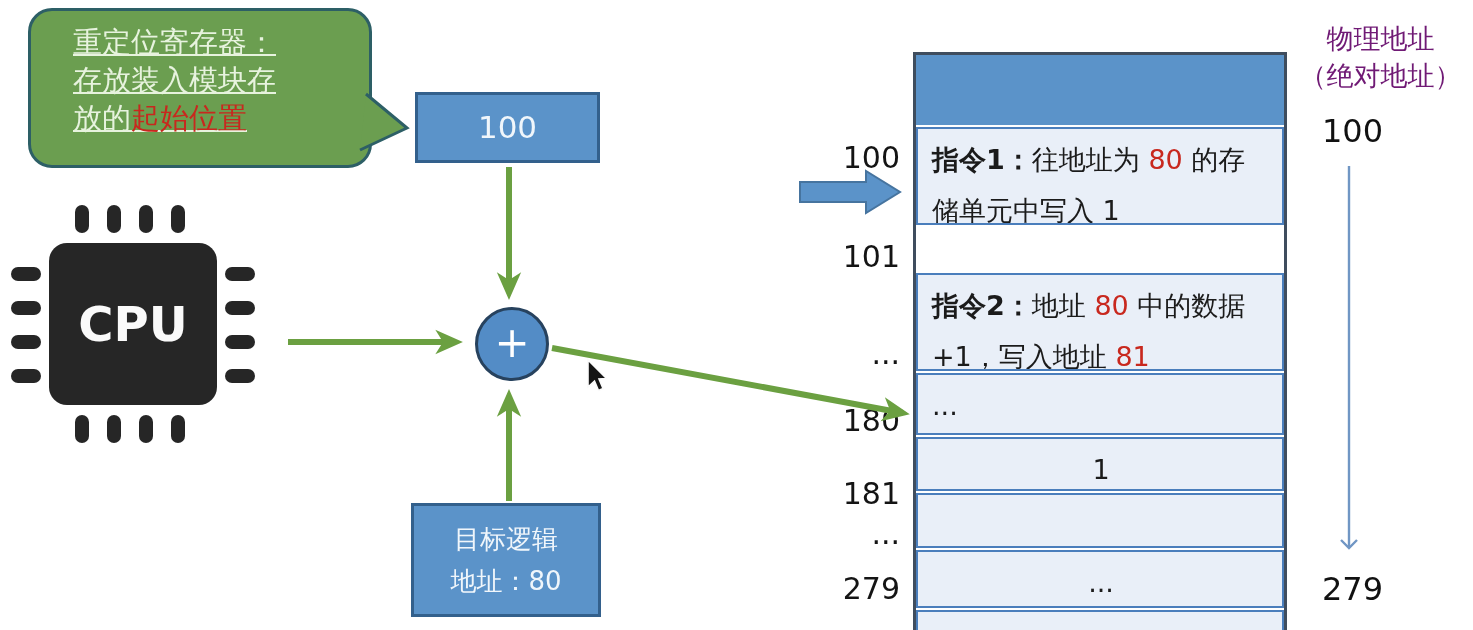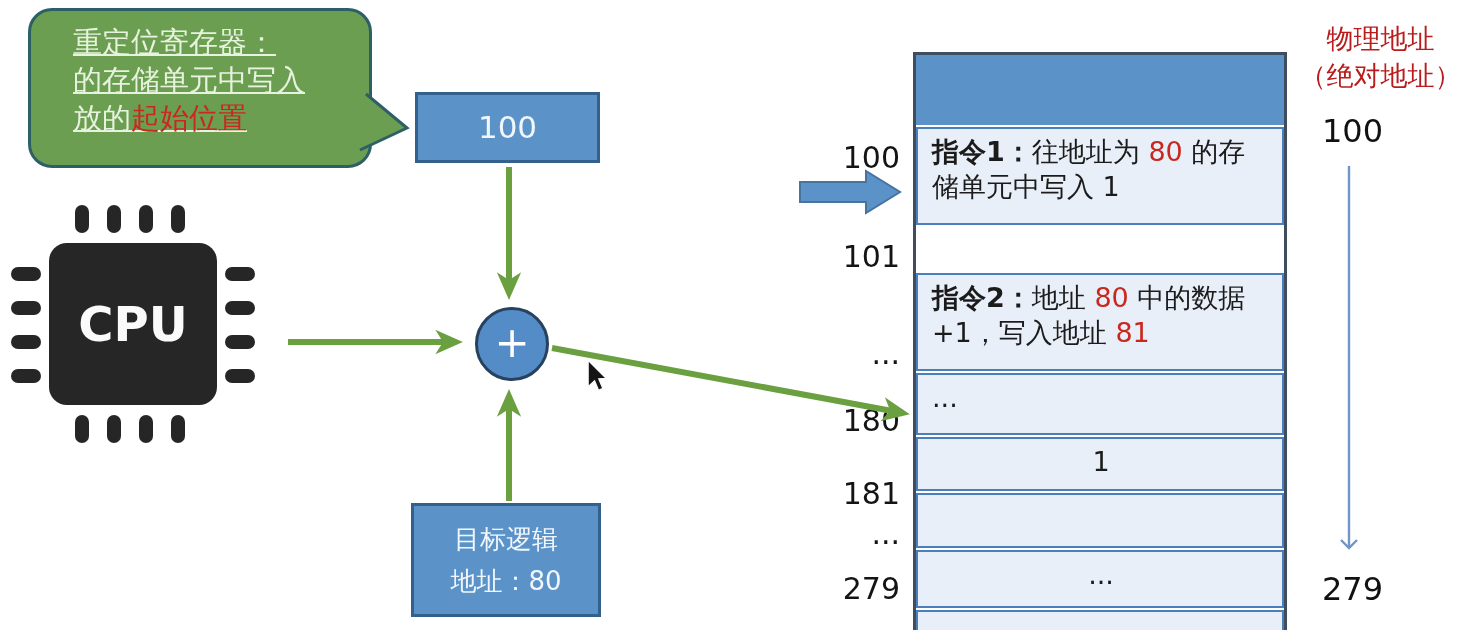--- a/index.html
+++ b/index.html
@@ -33,51 +33,51 @@
   
   .mem-title { position:absolute; left:913px; top:4px; width:374px; text-align:center;
     font-size:31px; color:#111; }
   .mem-table {
     position:absolute; left:913px; top:52px; width:374px; height:578px;
     border:3px solid #3f4d5e; background:#fff;
   }
   .mem-header { height:70px; background:var(--box-blue); }
   .mem-row {
     background:var(--row-fill); border:2px solid var(--row-border); margin-top:2px;
-    font-size:27px; color:#1b1b1b; line-height:35px; padding:5px 12px 0 14px;
+    font-size:27px; color:#1b1b1b; line-height:51px; padding:5px 12px 0 14px;
     overflow:hidden;
   }
   .mem-row.center { text-align:center; }
   .mem-row .b { font-weight:bold; }
   .mem-row .r { color:var(--hl-red); }
   .mem-footer { height:9px; background:var(--box-blue); margin-top:2px; }
   
   .addr-layer { position:absolute; left:760px; top:0; width:140px; height:630px; }
   .addr {
     position:absolute; right:0; width:140px; text-align:right;
     font-size:30px; color:#141414; line-height:34px;
   }
   
   .phys-title { position:absolute; left:1288px; top:20px; width:185px; text-align:center;
-    color:#b91c1c; font-size:27px; line-height:37px; }
+    color:#701a75; font-size:27px; line-height:37px; }
   .phys-val { position:absolute; left:1300px; width:105px; text-align:center;
     font-size:32px; color:#111; }
   .phys-top { top:112px; }
   .phys-bottom { top:570px; }
   
   svg.overlay { position:absolute; left:0; top:0; width:1473px; height:630px; pointer-events:none; }
 </style>
 </head>
 <body>
 
 <div class="canvas">
 
   <div class="bubble">
     <div>重定位寄存器：</div>
-    <div>的存储单元中写入</div>
+    <div>存放装入模块存</div>
     <div><span>放的</span><span class="hl">起始位置</span></div>
   </div>
 
   <div class="vbox box-reg">
     <span>100</span>
   </div>
 
   <svg style="position:absolute;left:5px;top:193px;" width="256" height="262" viewBox="0 0 256 262">
     <g fill="#262626">
       <rect x="70" y="12" width="14" height="28" rx="7"></rect>

